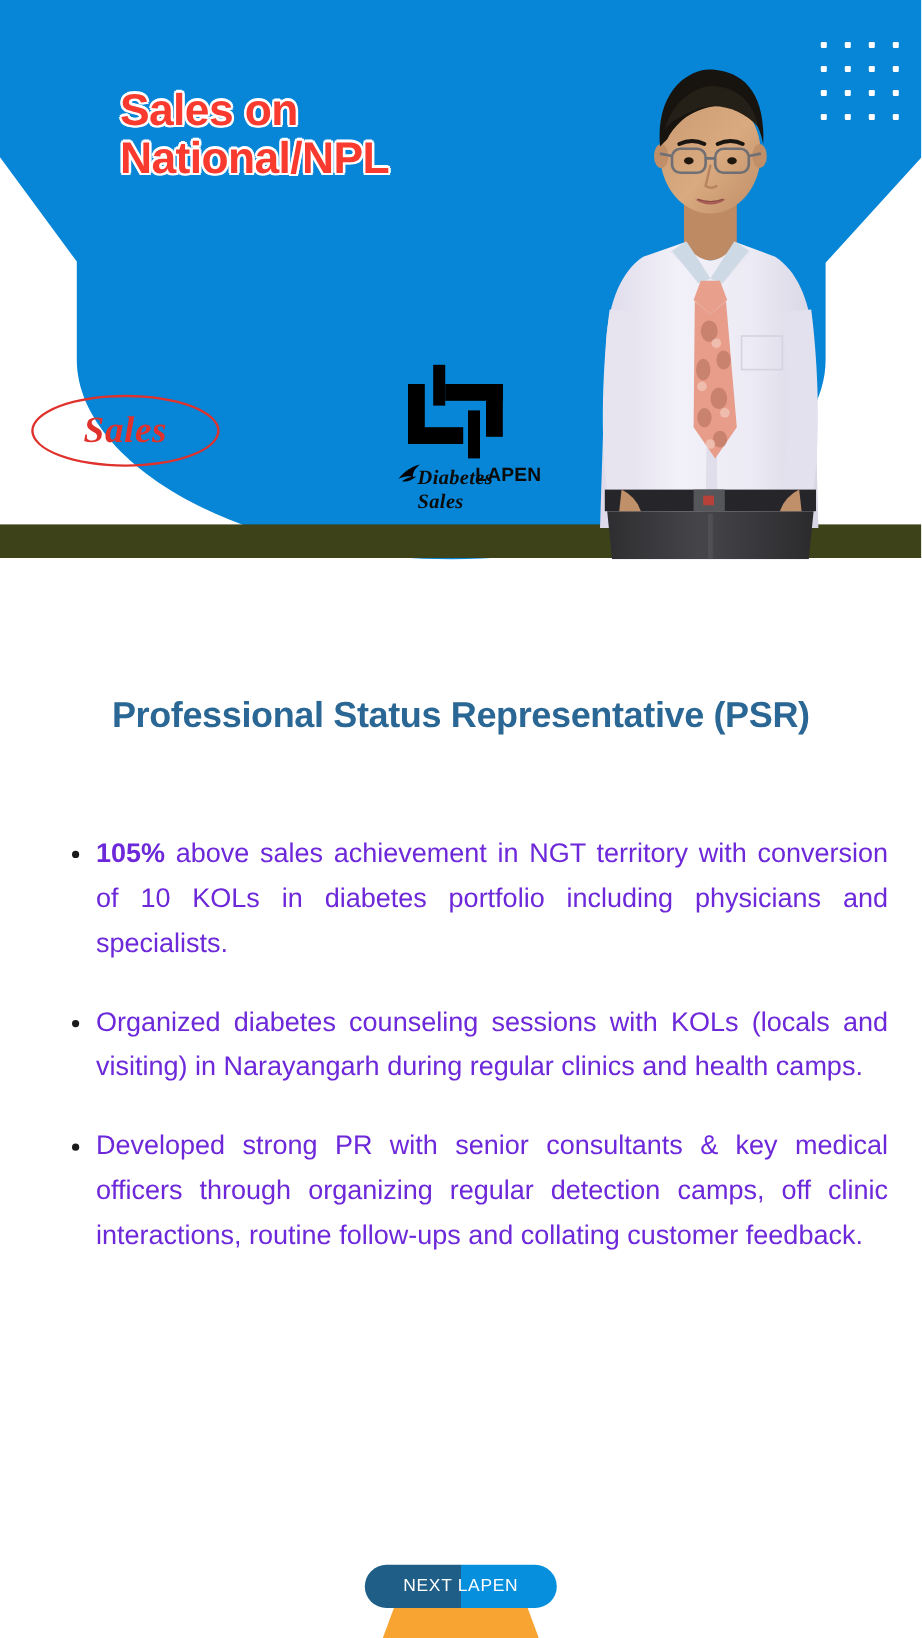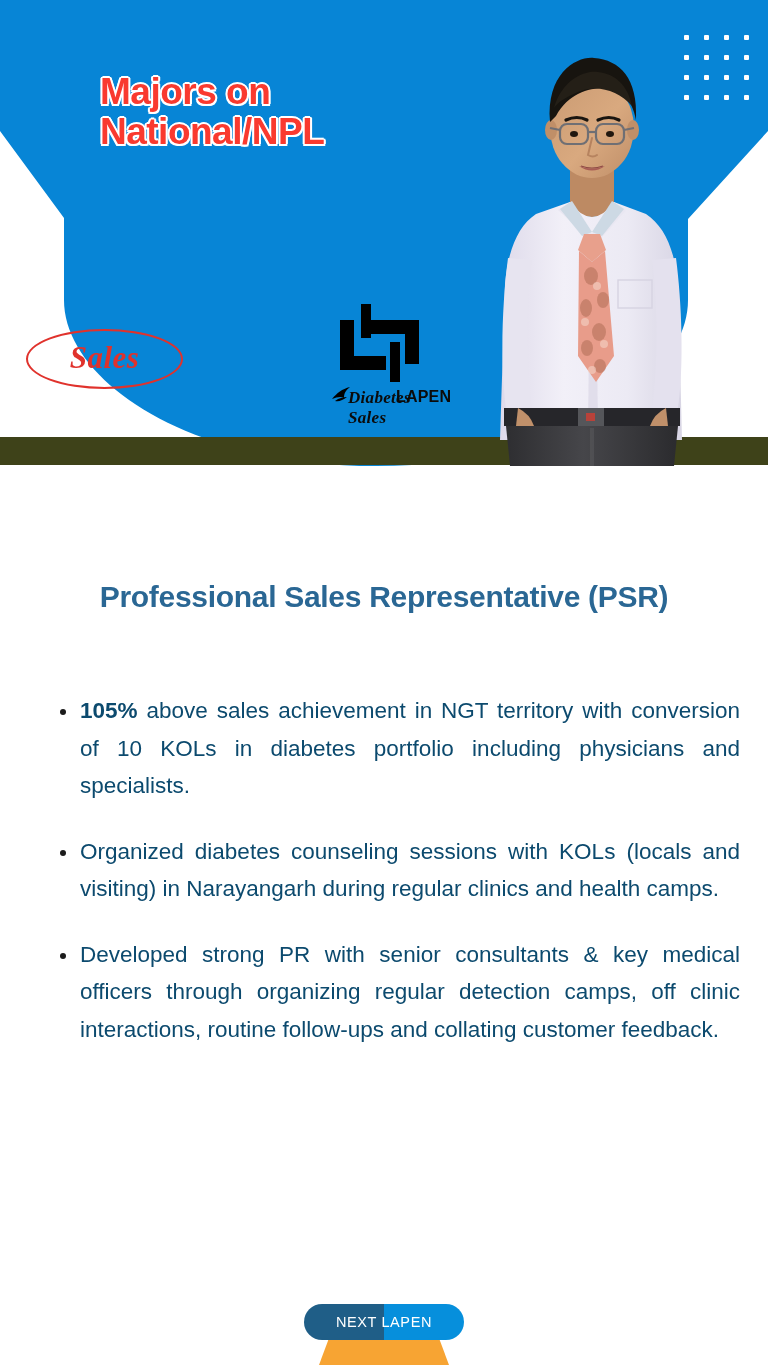--- a/index.html
+++ b/index.html
@@ -154,21 +154,21 @@
     left:50px; top:222px;
     width:690px;
     list-style:none;
   }
   #bullet-list li {
     position:relative;
     padding-left:30px;
     margin-bottom:28px;
     font-size:22.5px;
     line-height:1.67;
-    color:#0c4a6e;
+    color:#6d28d9;
     text-align:justify;
     text-justify:inter-word;
   }
   #bullet-list li:last-child { margin-bottom:16px; }
   #bullet-list li::before {
     content:"";
     position:absolute;
     left:10px; top:17px;
     width:6px; height:6px;
     border-radius:50%;
@@ -338,21 +338,21 @@
         <ellipse cx="82" cy="98" rx="4" ry="3" fill="#20170f"></ellipse>
         <ellipse cx="118" cy="98" rx="4" ry="3" fill="#20170f"></ellipse>
 
         <path d="M 100,102 L 96,119 q 5,3 9,0" stroke="#b6835f" stroke-width="2" fill="none" stroke-linecap="round"></path>
 
         <path d="M 87,130 q 13,9 26,0 q -13,5 -26,0 z" fill="#a85c55"></path>
         <path d="M 89,130 q 11,4 22,0" stroke="#8e4a45" stroke-width="1.2" fill="none"></path>
       </g>
     </svg>
 
-    <div id="slide-title">Majors on
+    <div id="slide-title">Sales on
 National/NPL</div>
 
     <div id="status-logo">
       <div class="ellipse"></div>
       <div class="txt">Sales</div>
     </div>
 
     <div id="lapen-logo">
       <svg class="mark" width="112" height="92" viewBox="0 0 112 92">
         <rect x="10" y="18" width="14" height="50" fill="#000"></rect>
@@ -368,21 +368,21 @@
         <path d="M5,15 C9,12 13,11 17,11 C13,14 9,16 5,15 Z" fill="#000"></path>
       </svg>
       <div class="dcare">Diabetes Sales</div>
     </div>
 
     <div id="olive-bar"></div>
   </div>
 
   <div id="body-area">
 
-    <h2 id="section-heading">Professional Sales Representative (PSR)</h2>
+    <h2 id="section-heading">Professional Status Representative (PSR)</h2>
 
     <ul id="bullet-list">
       <li>
         <b>105%</b><span> above sales achievement in NGT territory with conversion of 10 KOLs in diabetes portfolio including physicians and specialists.</span>
       </li>
       <li>
         <span>Organized diabetes counseling sessions with KOLs (locals and visiting) in Narayangarh during regular clinics and health camps.</span>
       </li>
       <li>
         <span>Developed strong PR with senior consultants &amp; key medical officers through organizing regular detection camps, off clinic interactions, routine follow-ups and collating customer feedback.</span>

